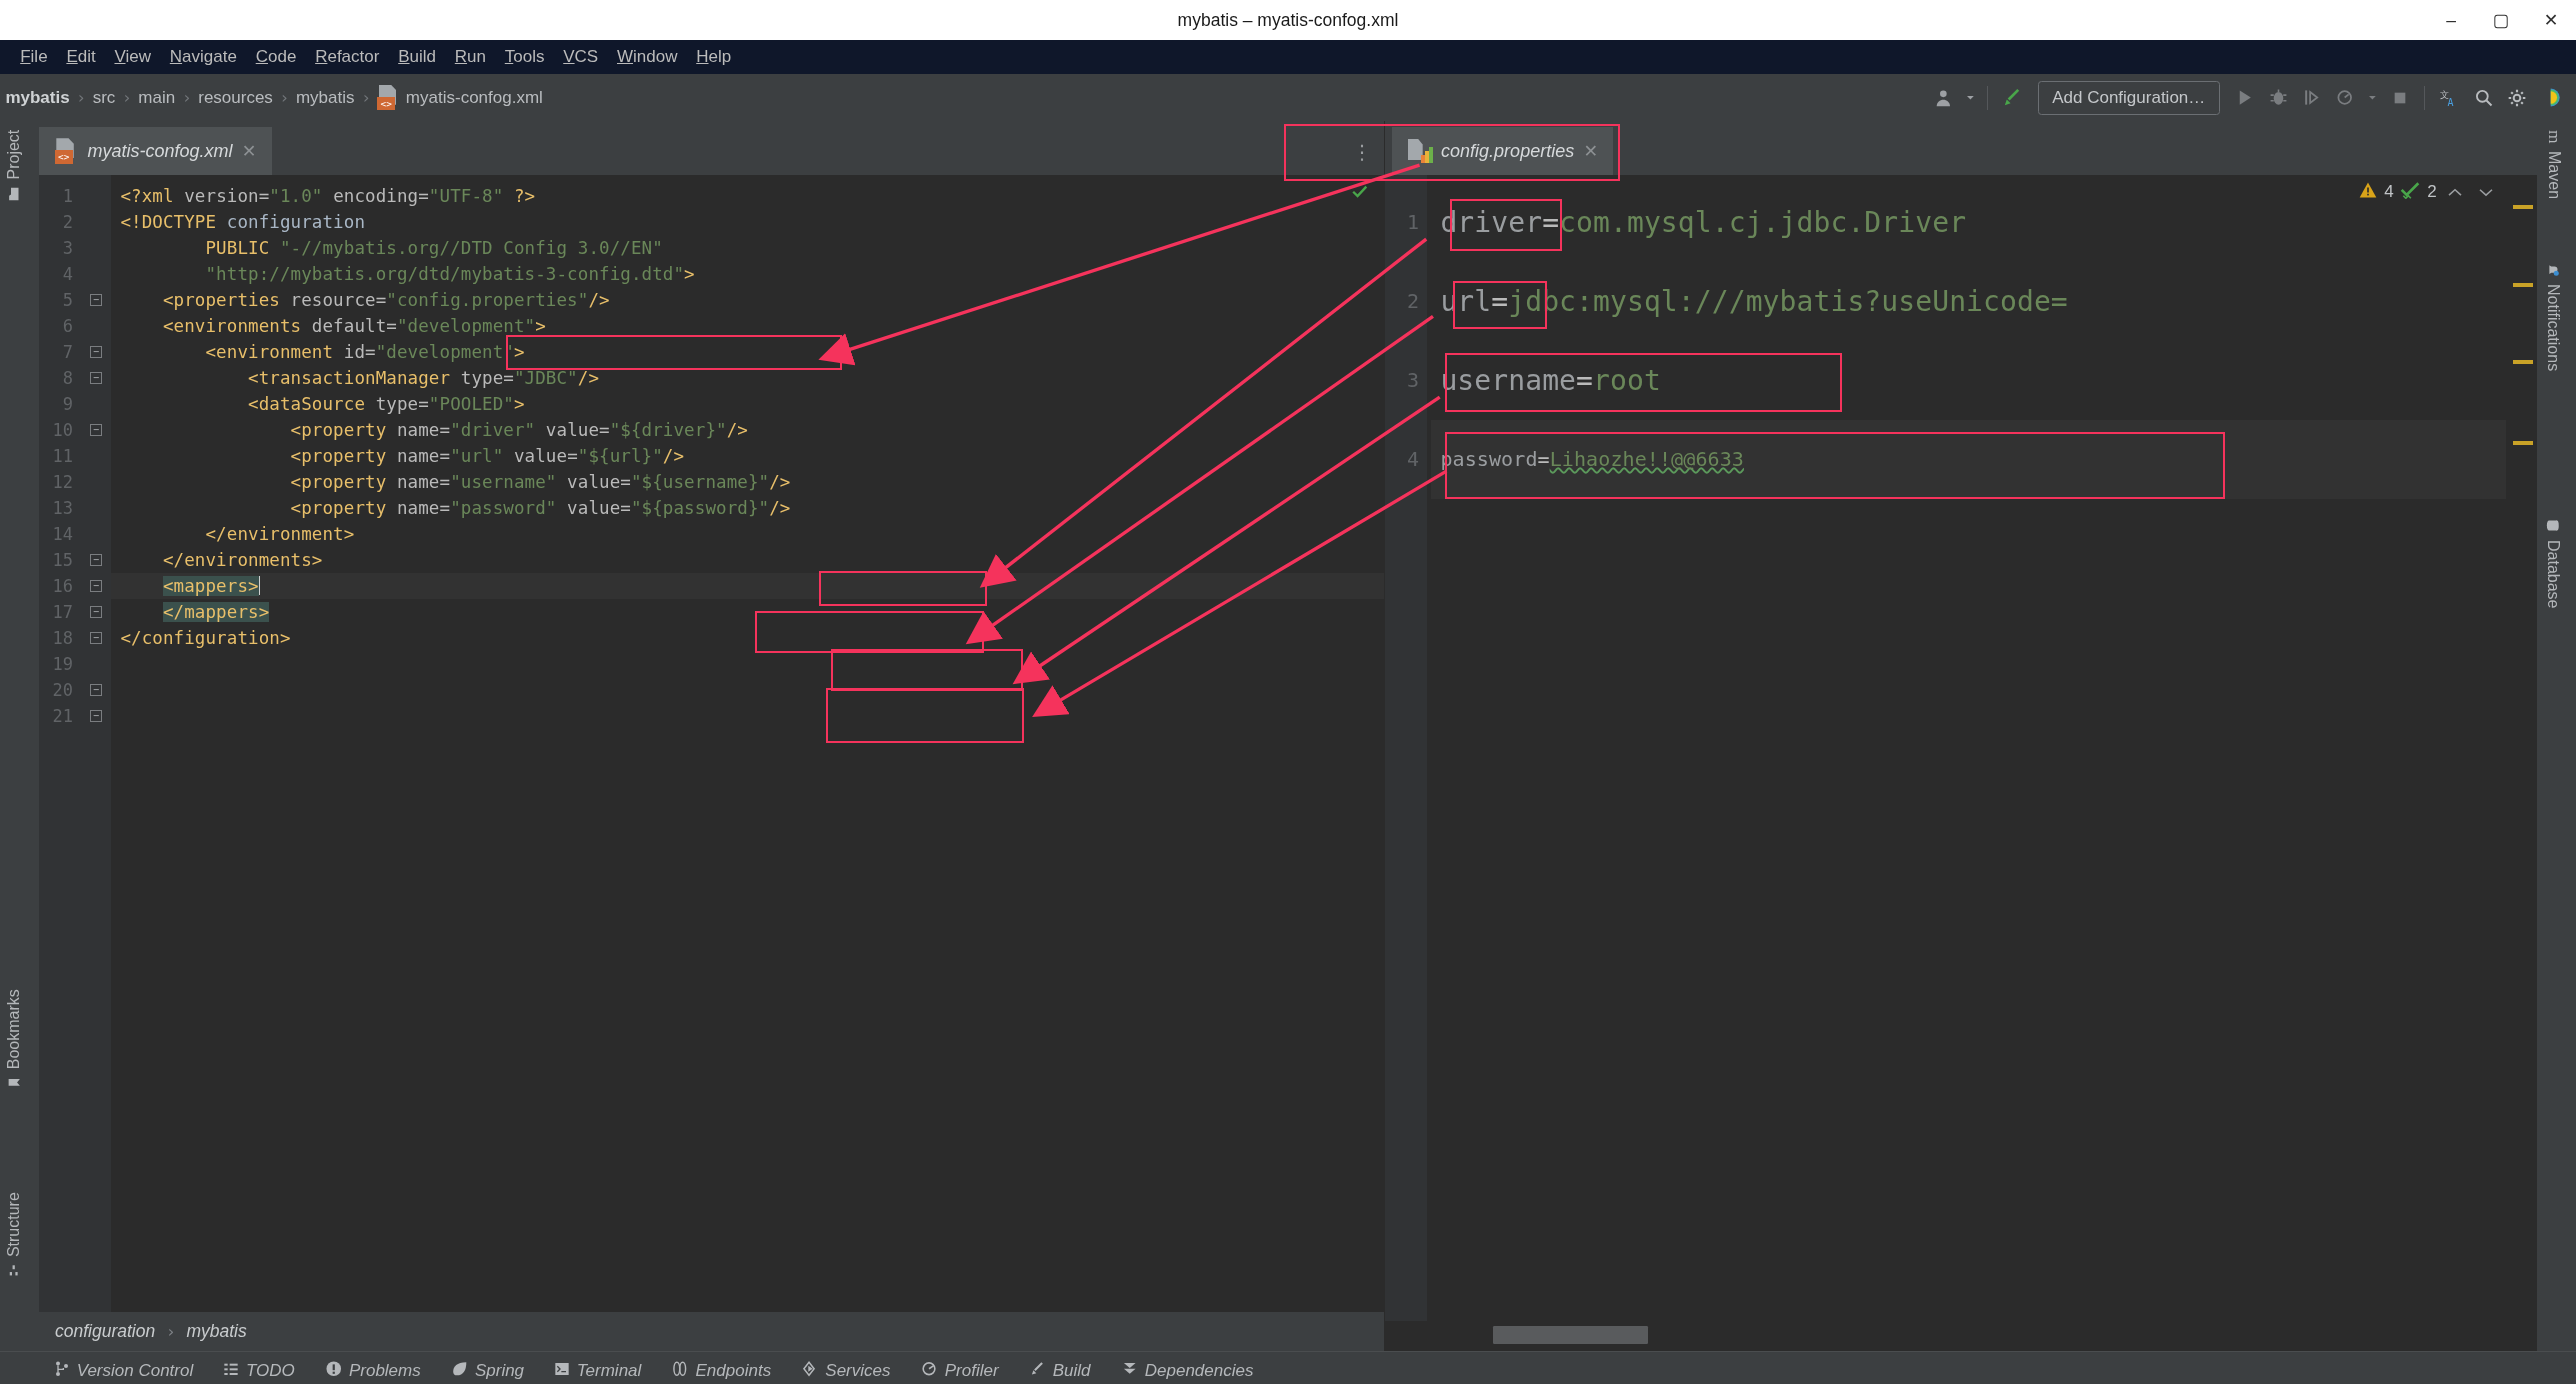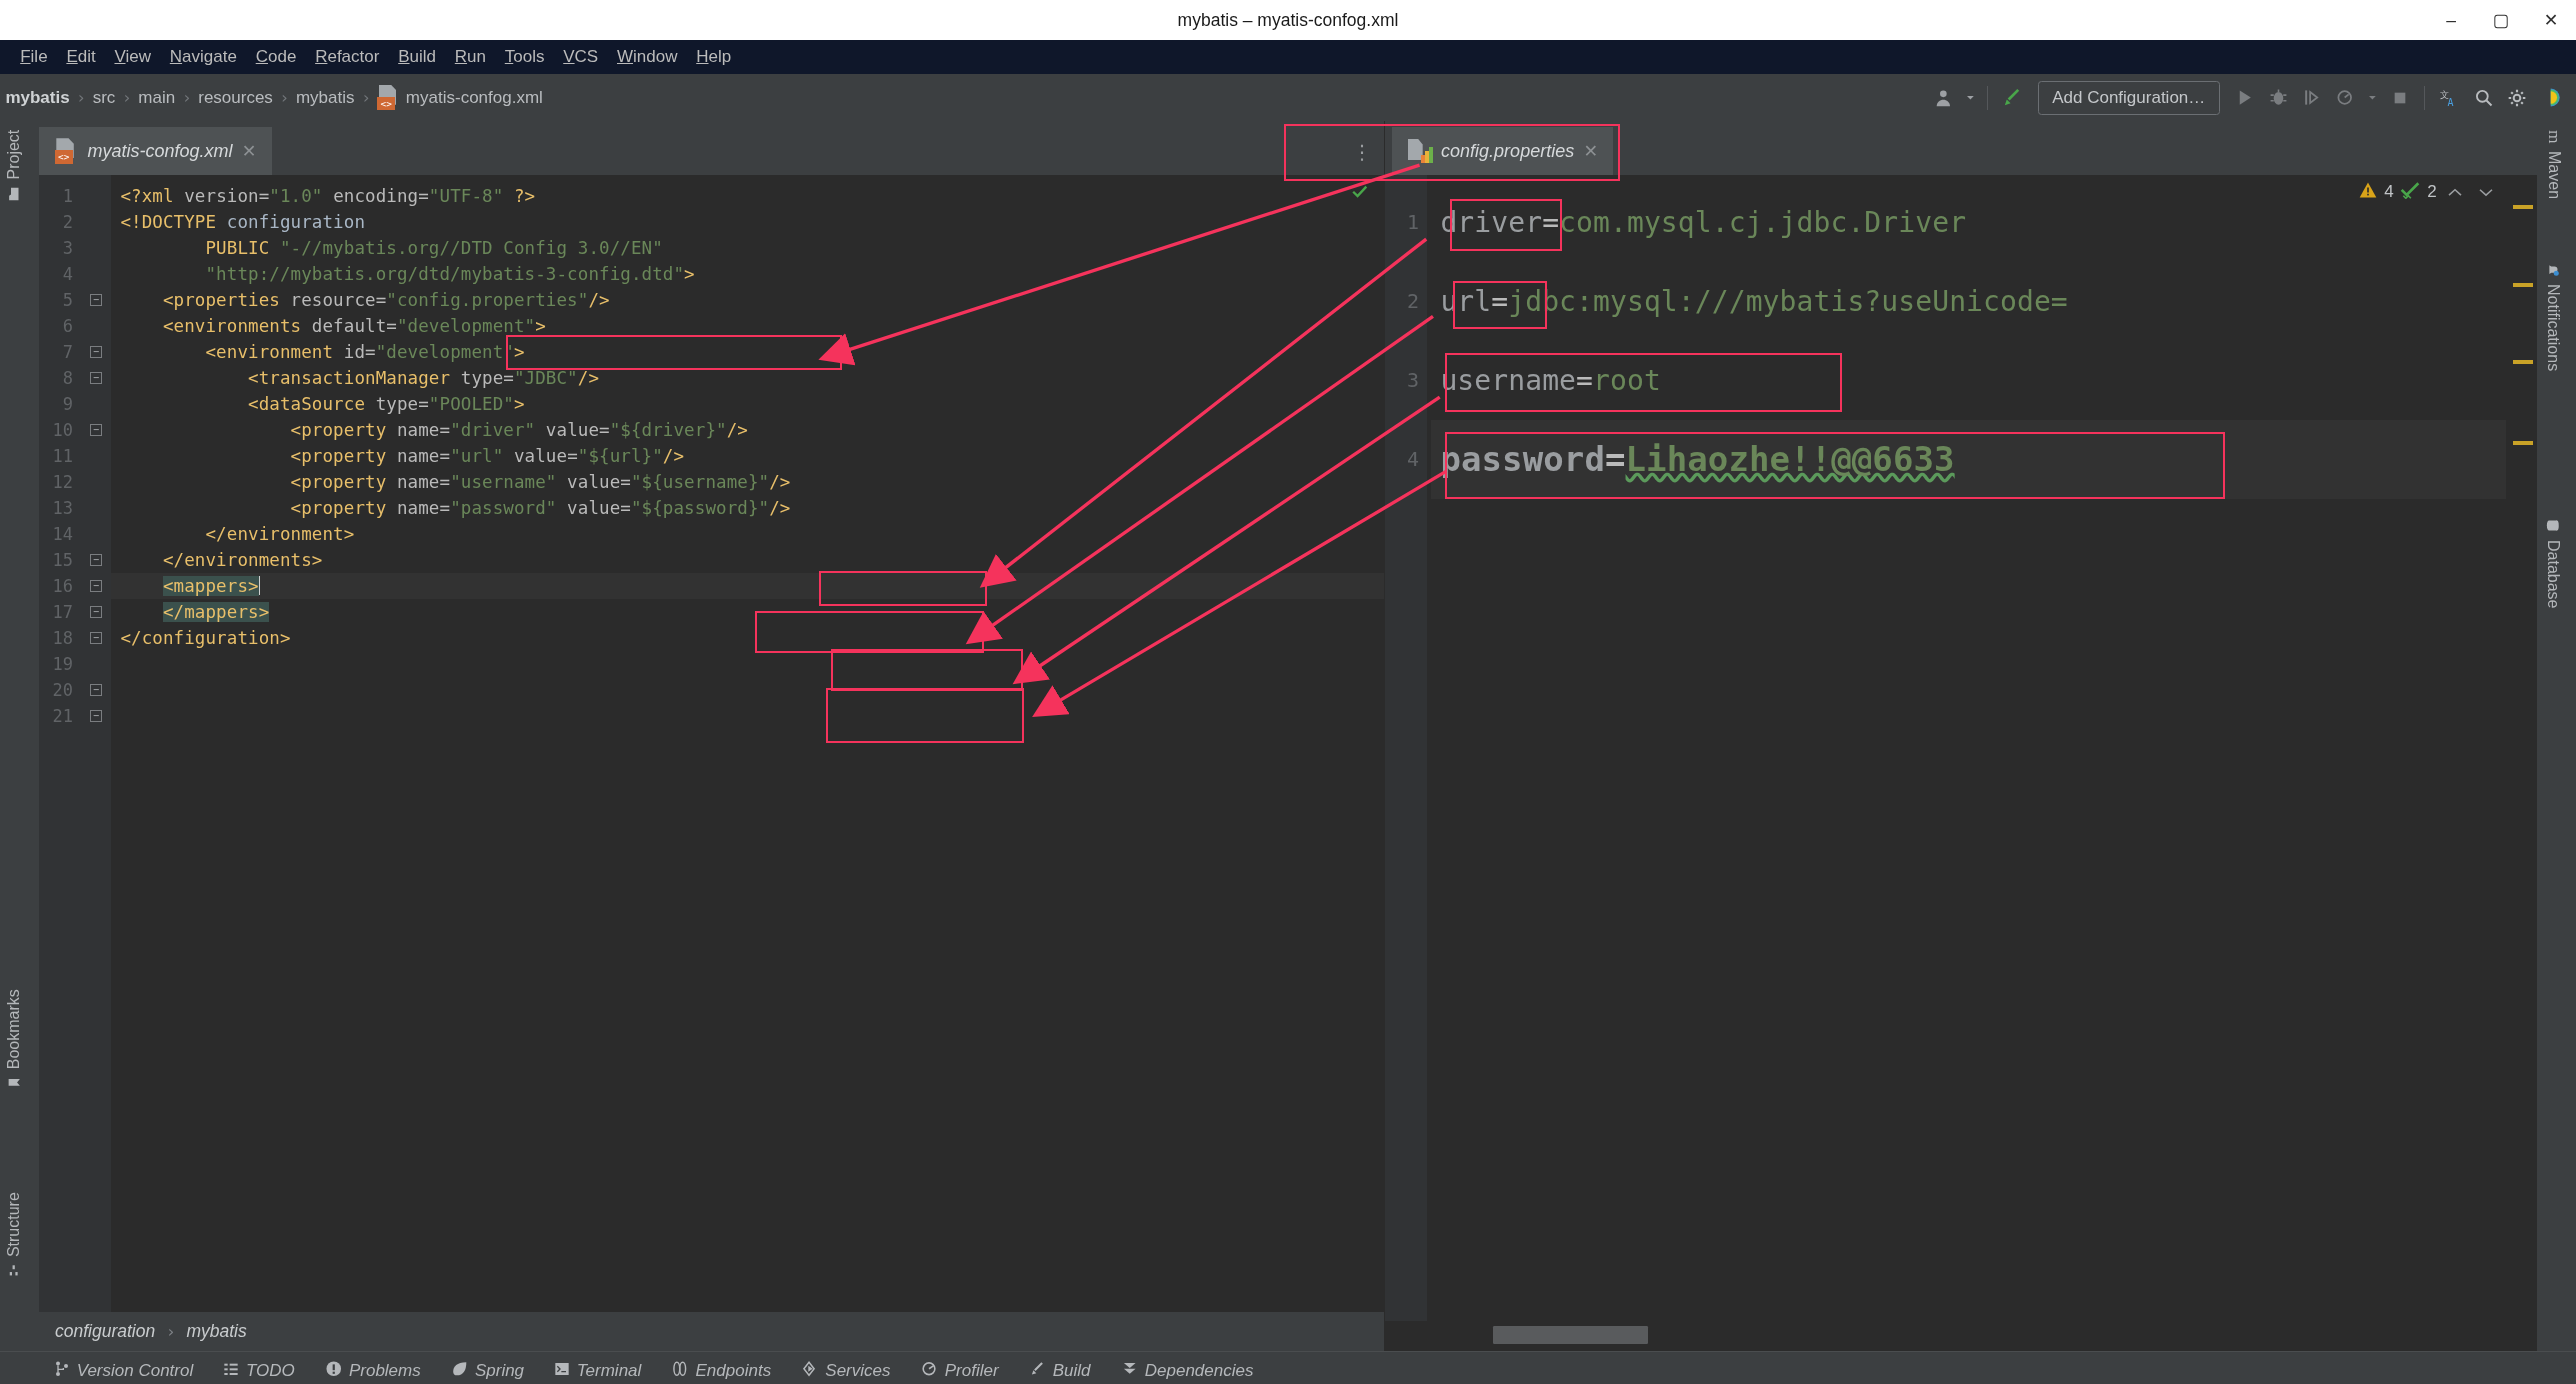--- a/index.html
+++ b/index.html
@@ -436,21 +436,21 @@
           <div class="gutter" id="prop-gutter">
               <div class="ln" style="height: 79px; line-height: 79px; font-size: 20px;">1</div>
               <div class="ln" style="height: 79px; line-height: 79px; font-size: 20px;">2</div>
               <div class="ln" style="height: 79px; line-height: 79px; font-size: 20px;">3</div>
               <div class="ln" style="height: 79px; line-height: 79px; font-size: 20px;">4</div>
             </div>
           <div class="code" id="prop-code" style="padding-left:4px;">
               <div class="cl" style="height: 79px; line-height: 79px; font-size: 28px;"><span class="hl-key">driver</span><span class="hl-attr">=</span><span class="hl-val">com.mysql.cj.jdbc.Driver</span></div>
               <div class="cl" style="height: 79px; line-height: 79px; font-size: 28px;"><span class="hl-key">url</span><span class="hl-attr">=</span><span class="hl-val">jdbc:mysql:///mybatis?useUnicode=</span></div>
               <div class="cl" style="height: 79px; line-height: 79px; font-size: 28px;"><span class="hl-key">username</span><span class="hl-attr">=</span><span class="hl-val">root</span></div>
-              <div class="cl cur" style="height: 79px; line-height: 79px; font-size: 34px; font-weight: bold;"><span class="hl-key">password</span><span class="hl-attr">=</span><span class="hl-val squig">Lihaozhe!!@@6633</span></div>
+              <div class="cl cur" style="height: 79px; line-height: 79px; font-size: 20px;"><span class="hl-key">password</span><span class="hl-attr">=</span><span class="hl-val squig">Lihaozhe!!@@6633</span></div>
             </div>
 
           <div class="insp">
             <span>
               <svg width="20" height="20" viewBox="0 0 24 24">
                   <path d="M12 3l10 18H2z" fill="#d8a319"></path>
                   <rect x="11" y="9" width="2" height="6" fill="#2b2b2b"></rect>
                   <rect x="11" y="16.5" width="2" height="2" fill="#2b2b2b"></rect>
                 </svg>
             </span>

